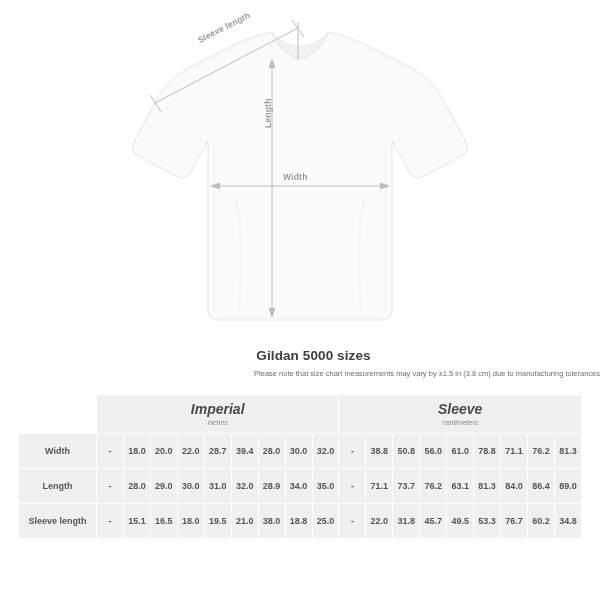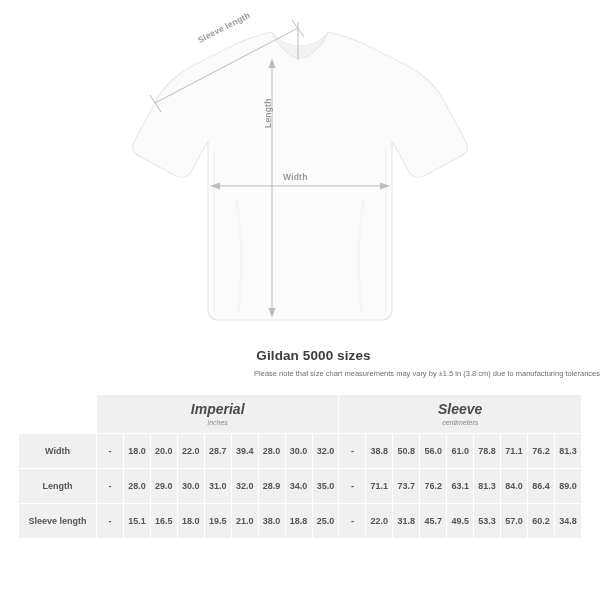--- a/index.html
+++ b/index.html
@@ -287,21 +287,21 @@
           <td class="val">21.0</td>
           <td class="val">38.0</td>
           <td class="val">18.8</td>
           <td class="val">25.0</td>
           <td class="val">-</td>
           <td class="val">22.0</td>
           <td class="val">31.8</td>
           <td class="val">45.7</td>
           <td class="val">49.5</td>
           <td class="val">53.3</td>
-          <td class="val">57.0</td>
+          <td class="val">76.7</td>
           <td class="val">60.2</td>
           <td class="val">34.8</td>
         </tr>
       </tbody>
     </table>
   </div>
 
 </div>
 
 </body></html>

